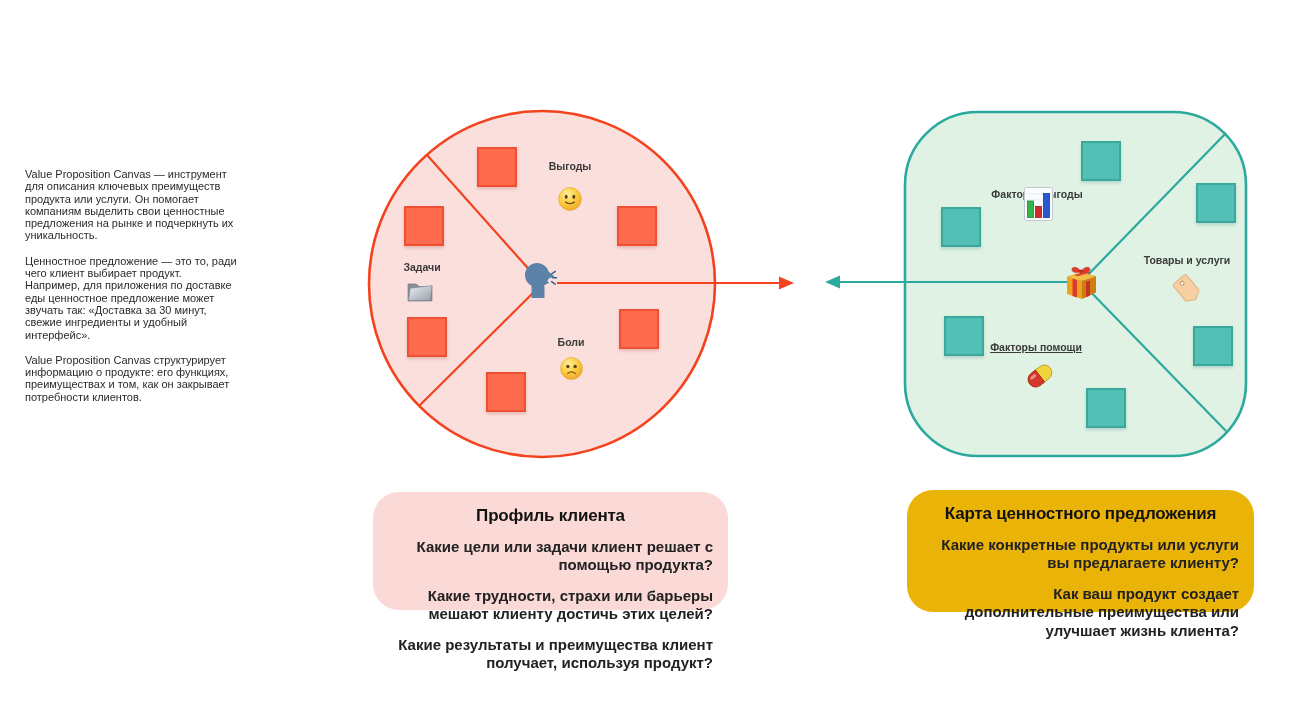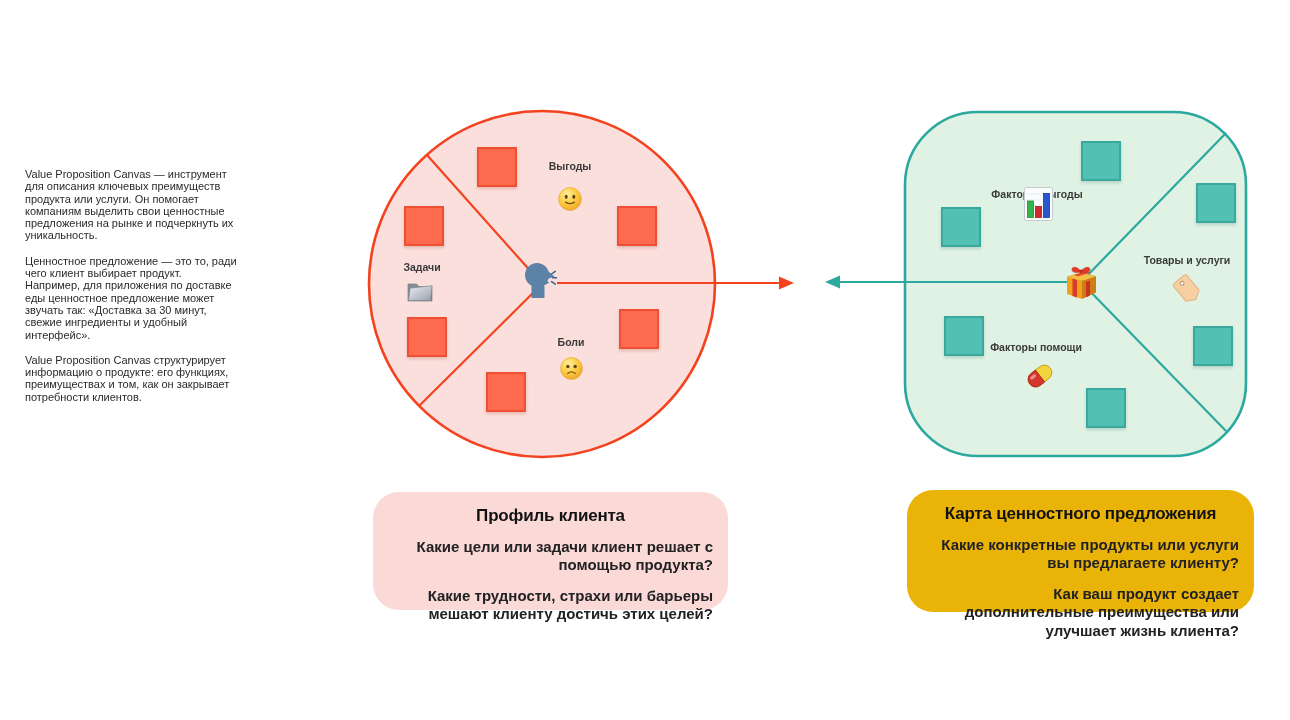--- a/index.html
+++ b/index.html
@@ -68,21 +68,21 @@
   <div class="sticky teal" style="left:944px;top:316px;"></div>
   <div class="sticky teal" style="left:1193px;top:326px;"></div>
   <div class="sticky teal" style="left:1086px;top:388px;"></div>
 
   <div class="lbl" style="left:570px;top:160px;">Выгоды</div>
   <div class="lbl" style="left:422px;top:261px;">Задачи</div>
   <div class="lbl" style="left:571px;top:336px;">Боли</div>
 
   <div class="lbl" style="left:1037px;top:162px;margin-top:26px;">Факторы выгоды</div>
   <div class="lbl" style="left:1187px;top:254px;">Товары и услуги</div>
-  <div class="lbl" style="left:1036px;top:341px;">Факторы помощи</div>
+  <div class="lbl" style="left:1036px;top:341px;text-decoration:underline;">Факторы помощи</div>
 
   <div class="icon" style="left:558px;top:187px;">
     <svg width="24" height="24" viewBox="0 0 24 24">
       <defs>
           <radialGradient id="sg" cx="38%" cy="30%" r="75%">
         <stop offset="0%" stop-color="#ffef9e"></stop>
             <stop offset="55%" stop-color="#fccb3f"></stop>
             <stop offset="100%" stop-color="#efa42f"></stop>
       </radialGradient>
         </defs>
@@ -177,20 +177,21 @@
       <path d="M18 10.5 C14 4.5 7.5 5.5 9.2 9.6 c0.9 2.2 4.6 2.4 8.8 0.9 z" fill="#e23b2a" stroke="#b52a1c" stroke-width="0.5"></path>
       <path d="M18 10.5 C22 4.5 28.5 5.5 26.8 9.6 c-0.9 2.2 -4.6 2.4 -8.8 0.9 z" fill="#e23b2a" stroke="#b52a1c" stroke-width="0.5"></path>
       <circle cx="18" cy="10.6" r="2" fill="#c22d1e"></circle>
     </svg>
   </div>
 
   <div class="card pink">
     <h2>Профиль клиента</h2>
     <div class="q">Какие цели или задачи клиент решает с помощью продукта?</div>
     <div class="q">Какие трудности, страхи или барьеры мешают клиенту достичь этих целей?</div>
+    <div class="q">Какие результаты и преимущества клиент получает, используя продукт?</div>
   </div>
 
   <div class="card green">
     <h2>Карта ценностного предложения</h2>
     <div class="q">Какие конкретные продукты или услуги вы предлагаете клиенту?</div>
     <div class="q">Как ваш продукт создает дополнительные преимущества или улучшает жизнь клиента?</div>
   </div>
 
 </div>
 

